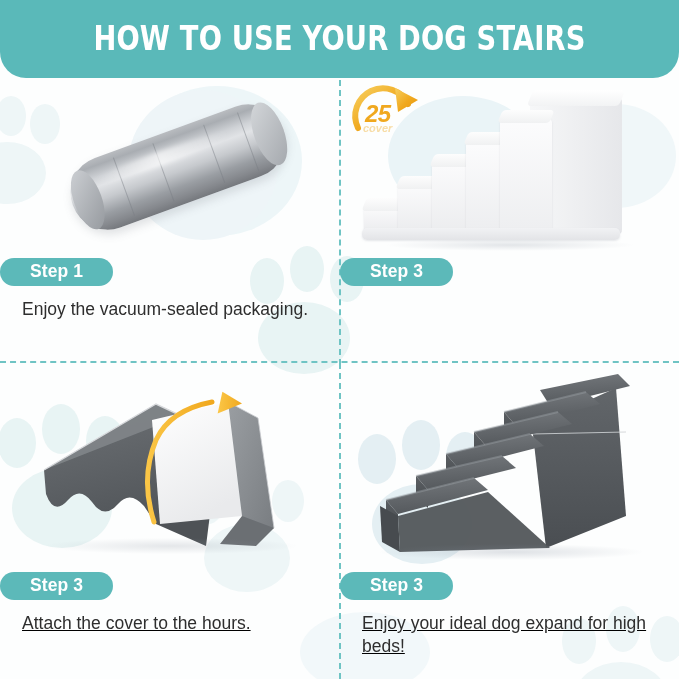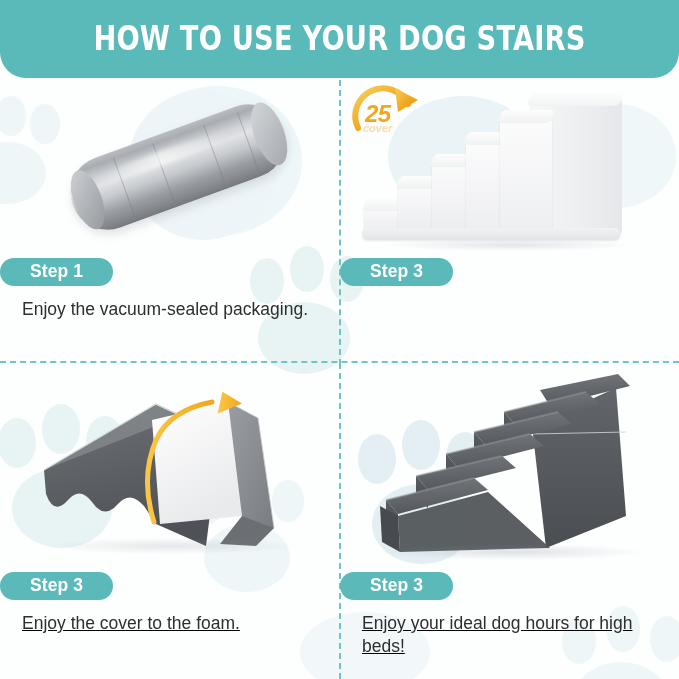--- a/index.html
+++ b/index.html
@@ -479,21 +479,21 @@
           <path d="M236,142 L268,154 L250,172 L214,170 Z" fill="#6b6f73"></path>
           <path d="M222,28 L252,44 L268,154" fill="none" stroke="#c9ccd0" stroke-width="1" opacity="0.8"></path>
 
           <path d="M148,148 Q134,104 150,66 Q164,36 206,28" fill="none" stroke="url(#arrowAmber)" stroke-width="5" stroke-linecap="round"></path>
           <path d="M216,18 L236,29 L212,40 Z" fill="url(#arrowAmber)" transform="rotate(2 224 29)"></path>
         </svg>
       </div>
     </div>
     <div class="caption-block">
       <div class="badge">Step 3</div>
-      <div class="caption">Enjoy the cover to the foam.</div>
+      <div class="caption">Attach the cover to the hours.</div>
     </div>
   </div>
 
   <div class="panel" id="panel-4">
     <div class="art">
       <div class="gray-wrap">
         <div class="gr-shadow"></div>
         <svg width="312" height="200" viewBox="0 0 312 200">
           <defs>
             <linearGradient id="sideG" x1="0" y1="0" x2="0" y2="1">
@@ -540,17 +540,17 @@
             <path d="M120,66 L204,46" stroke="#9aa0a5" stroke-width="2" fill="none"></path>
             <path d="M92,88 L176,68" stroke="#9aa0a5" stroke-width="2" fill="none"></path>
             <path d="M62,110 L148,90" stroke="#9aa0a5" stroke-width="2" fill="none"></path>
             <path d="M32,134 L120,112" stroke="#9aa0a5" stroke-width="2" fill="none"></path>
           </g>
         </svg>
       </div>
     </div>
     <div class="caption-block">
       <div class="badge">Step 3</div>
-      <div class="caption">Enjoy your ideal dog hours for high beds!</div>
+      <div class="caption">Enjoy your ideal dog expand for high beds!</div>
     </div>
   </div>
 
 </div>
 
 </body></html>

